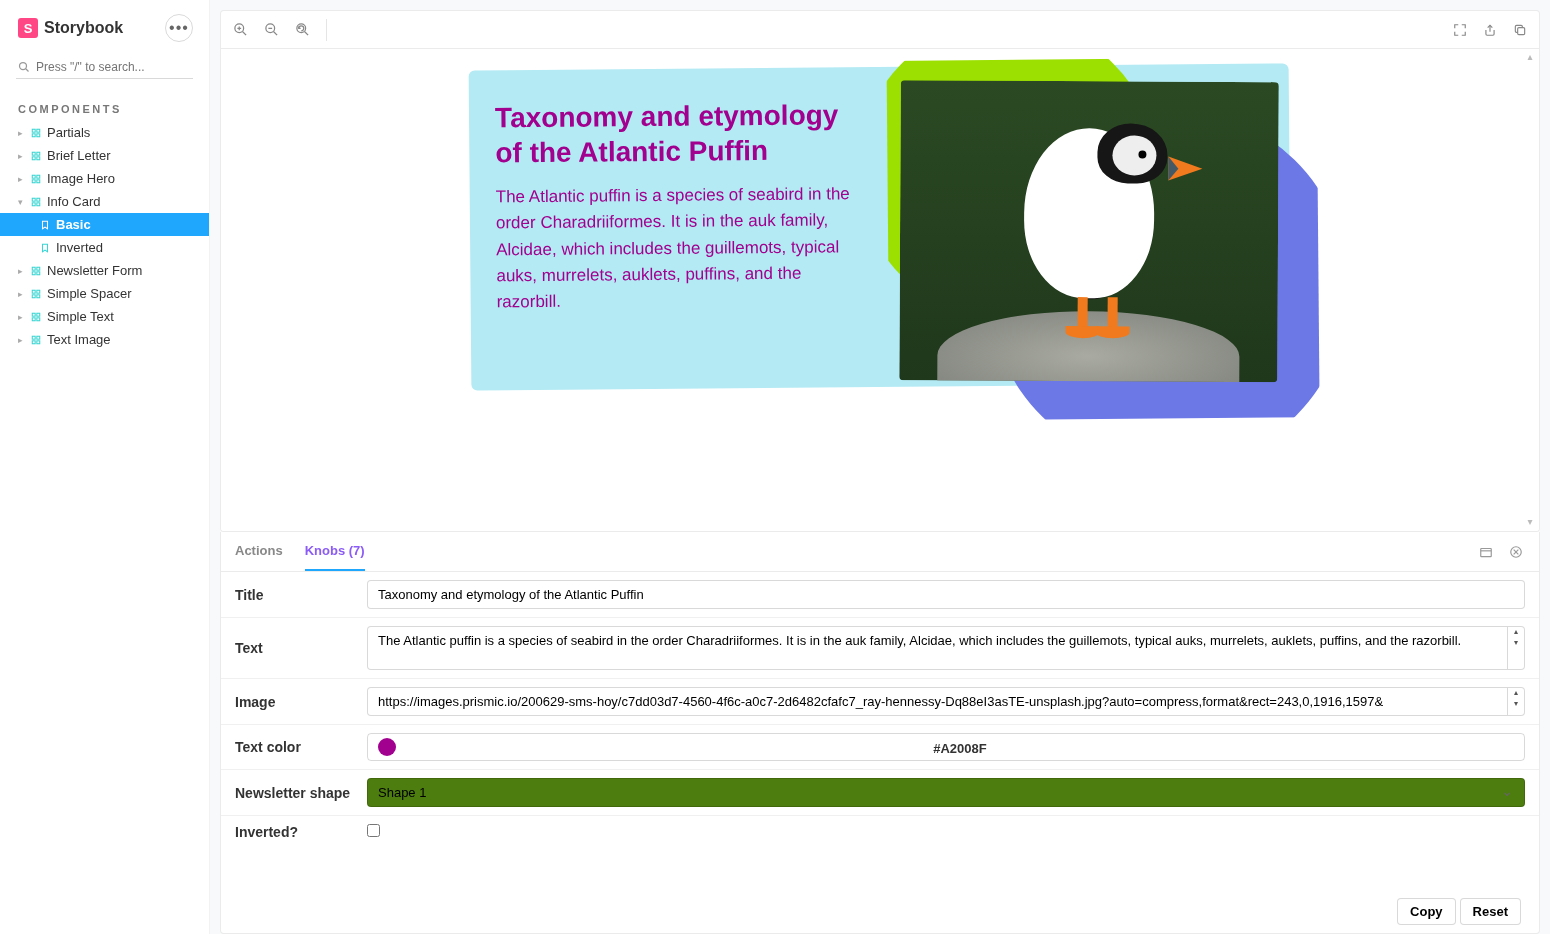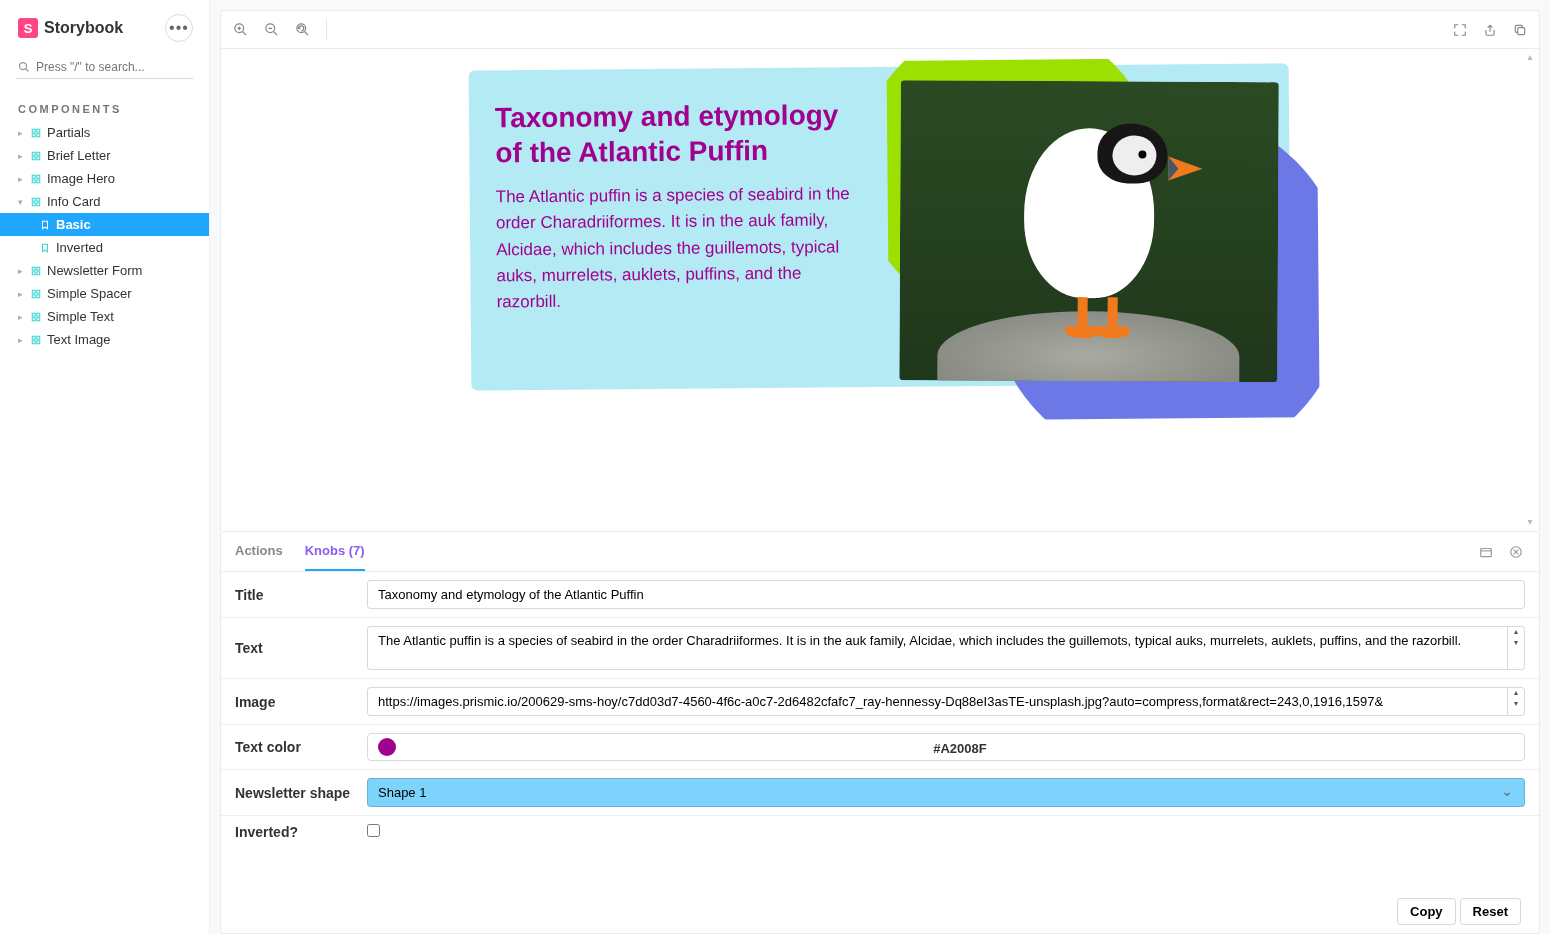--- a/index.html
+++ b/index.html
@@ -73,21 +73,21 @@
 .kcontrol { flex: 1; }
 .kcontrol input[type=text], .kcontrol textarea, .kcontrol select { width: 100%; border: 1px solid rgba(0,0,0,0.15); border-radius: 4px; padding: 6px 10px; font-size: 13px; font-family: inherit; resize: none; }
 .kcontrol textarea { height: 44px; }
 .kcontrol.with-spin { display: flex; }
 .spinbtns { display: flex; flex-direction: column; border: 1px solid rgba(0,0,0,0.15); border-left: none; border-radius: 0 4px 4px 0; }
 .spinbtns div { font-size: 8px; width: 16px; height: 11px; text-align: center; cursor: pointer; color: #555; }
 .kcontrol.with-spin textarea, .kcontrol.with-spin input { border-radius: 4px 0 0 4px; }
 .colorfield { display: flex; align-items: flex-end; border: 1px solid rgba(0,0,0,0.15); border-radius: 4px; padding: 4px 10px; gap: 10px; }
 .swatch { width: 18px; height: 18px; border-radius: 50%; }
 .colorfield span { flex: 1; text-align: center; font-weight: 700; font-size: 13px; }
-.kcontrol select { appearance: none; background: #7dd3fc; }
+.kcontrol select { appearance: none; background: #4d7c0f; }
 .select-wrap { position: relative; }
 .select-wrap::after { content: "⌄"; position: absolute; right: 12px; top: 5px; color: #666; pointer-events: none; font-size: 14px; }
 .knobs-footer { position: absolute; right: 18px; bottom: 8px; display: flex; gap: 4px; }
 .knobs-footer button { background: #fff; border: 1px solid rgba(0,0,0,0.15); border-radius: 4px; padding: 5px 12px; font-size: 13px; font-weight: 700; cursor: pointer; }
 .addons { position: relative; }
 .grabber { position: absolute; right: 6px; bottom: 6px; color: #bbb; font-size: 10px; }
 svg { display: block; }
 </style>
 </head>
 <body>

